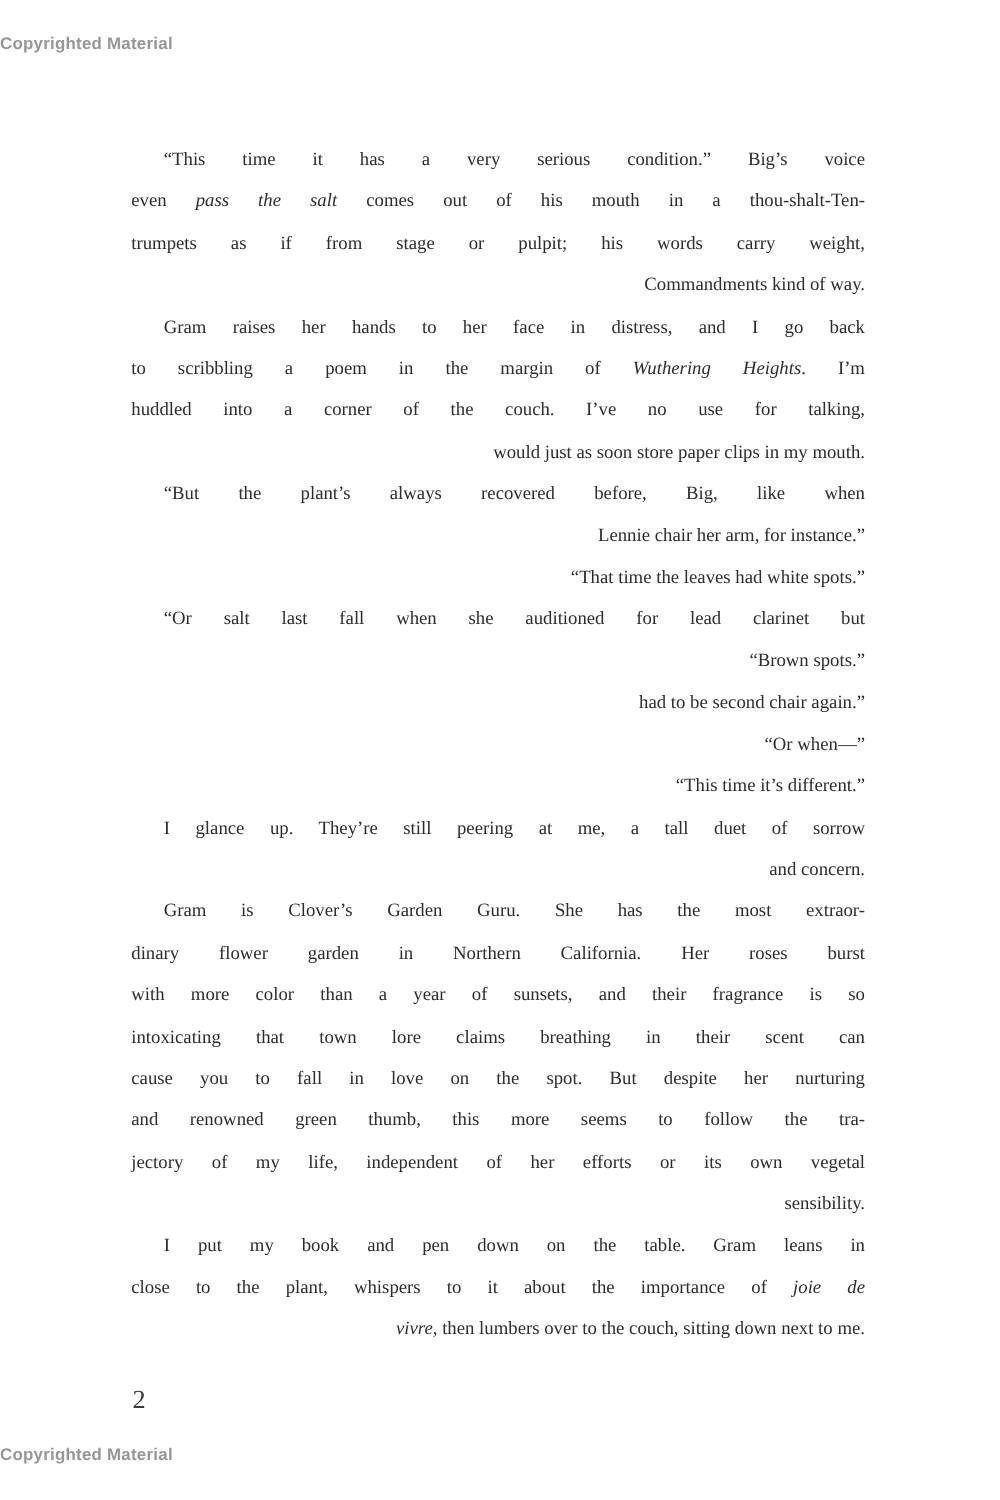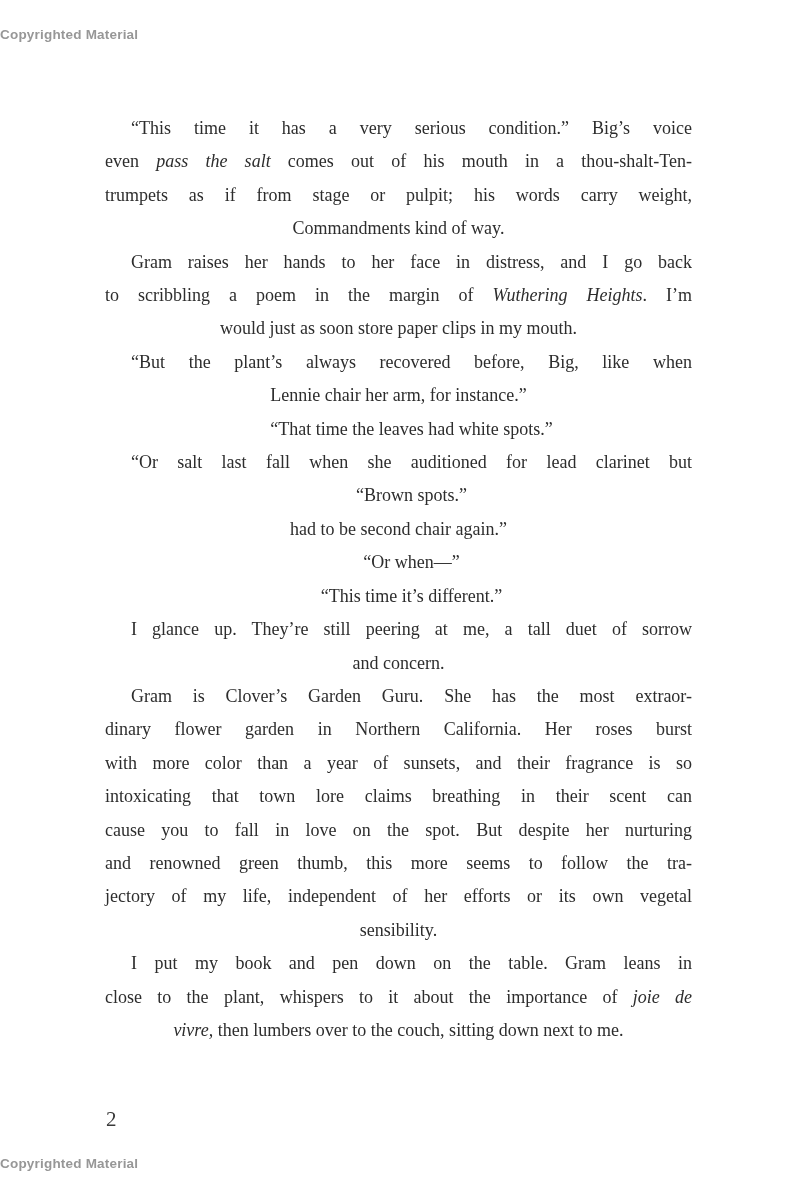--- a/index.html
+++ b/index.html
@@ -26,25 +26,25 @@
     color: #979797;
   }
   .notice-top { top: 27px; }
   .notice-bottom { top: 1156px; }
   .text-block {
     position: absolute;
     left: 105px;
     top: 112px;
     width: 587px;
     font-family: "Liberation Serif", serif;
-    font-size: 18px;
+    font-size: 15px;
     line-height: 33.4px;
     color: #2d2d2d;
   }
-  .line { text-align: center; }
+  .line { text-align: right; }
   .line.just {
     text-align: justify;
     text-align-last: justify;
     -moz-text-align-last: justify;
   }
   .line.first { text-indent: 26px; }
   .line em { font-style: italic; }
   .page-number {
     position: absolute;
     left: 106px;
@@ -60,20 +60,21 @@
 <div class="page">
   <div class="notice notice-top">Copyrighted Material</div>
 
   <div class="text-block">
       <div class="line first just"><span>“This time it has a very serious condition.” Big’s voice</span></div>
       <div class="line just"><span>even </span><em>pass the salt</em><span> comes out of his mouth in a thou-shalt-Ten-</span></div>
       <div class="line just"><span>trumpets as if from stage or pulpit; his words carry weight,</span></div>
       <div class="line"><span>Commandments kind of way.</span></div>
       <div class="line first just"><span>Gram raises her hands to her face in distress, and I go back</span></div>
       <div class="line just"><span>to scribbling a poem in the margin of </span><em>Wuthering Heights</em><span>. I’m</span></div>
+      <div class="line just"><span>huddled into a corner of the couch. I’ve no use for talking,</span></div>
       <div class="line"><span>would just as soon store paper clips in my mouth.</span></div>
       <div class="line first just"><span>“But the plant’s always recovered before, Big, like when</span></div>
       <div class="line"><span>Lennie chair her arm, for instance.”</span></div>
       <div class="line first"><span>“That time the leaves had white spots.”</span></div>
       <div class="line first just"><span>“Or salt last fall when she auditioned for lead clarinet but</span></div>
       <div class="line first"><span>“Brown spots.”</span></div>
       <div class="line"><span>had to be second chair again.”</span></div>
       <div class="line first"><span>“Or when—”</span></div>
       <div class="line first"><span>“This time it’s different.”</span></div>
       <div class="line first just"><span>I glance up. They’re still peering at me, a tall duet of sorrow</span></div>

